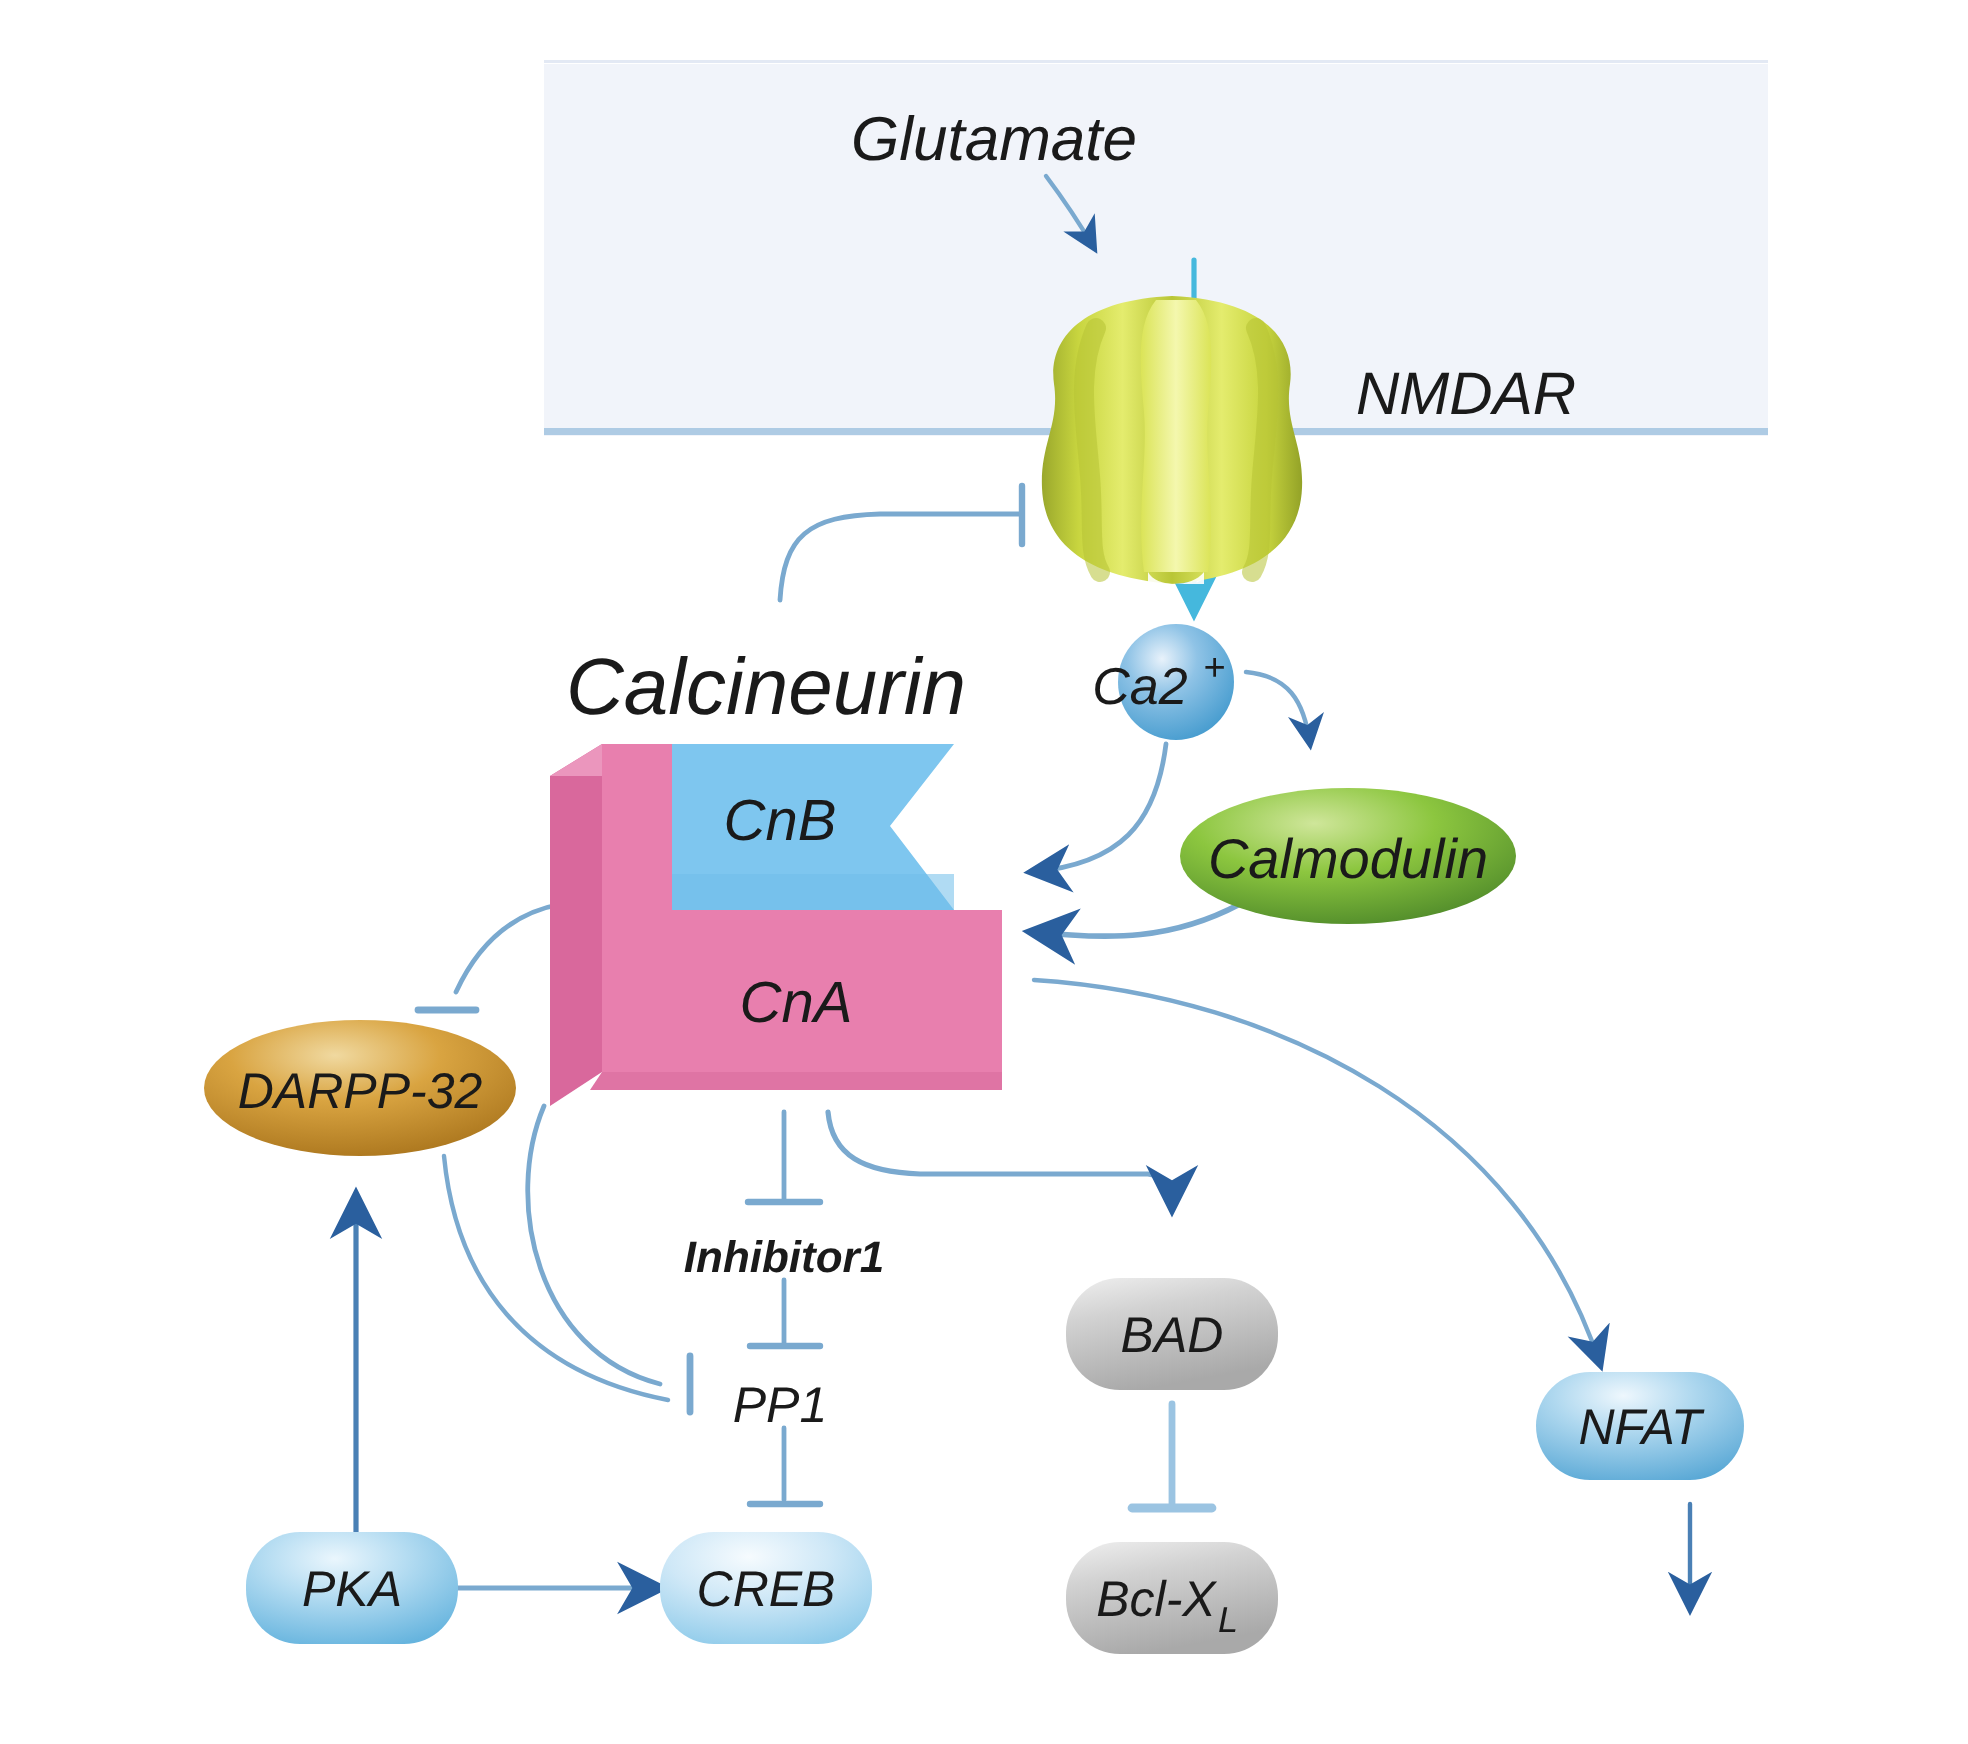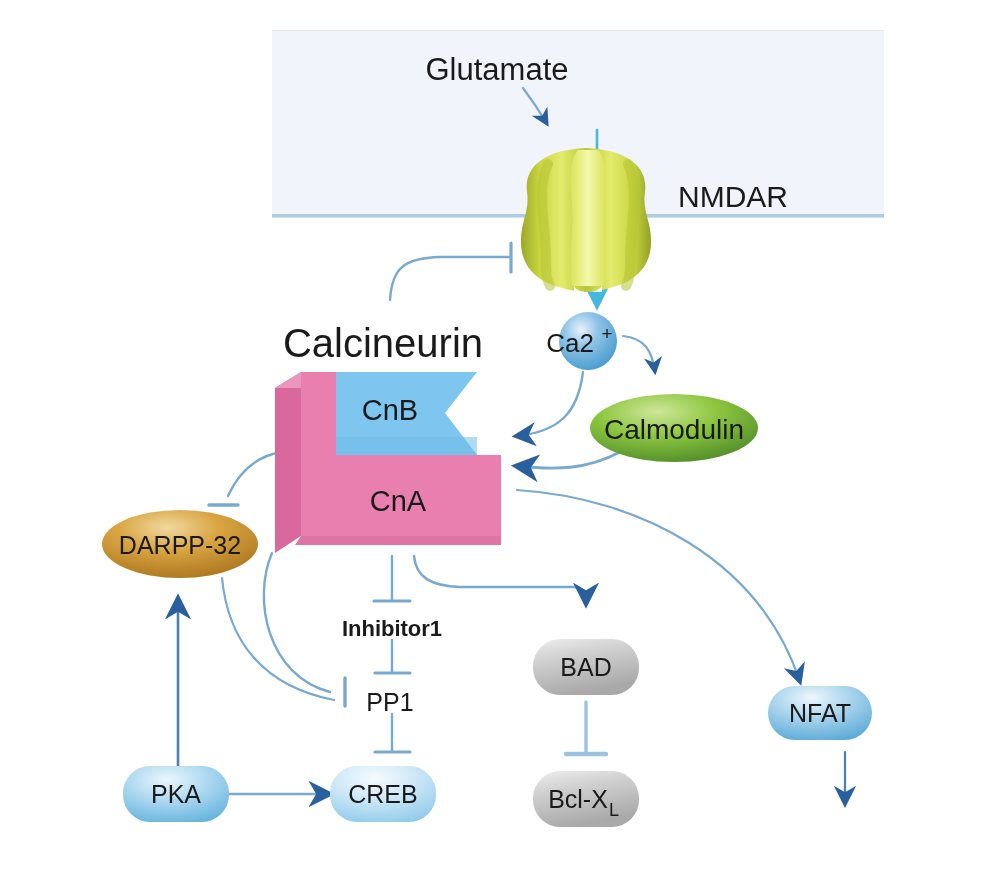--- a/index.html
+++ b/index.html
@@ -10,20 +10,21 @@
   }
   body {
     font-family: "Liberation Sans", sans-serif;
   }
   #stage {
     position: relative;
     width: 984px;
     height: 872px;
     background: #ffffff;
     overflow: hidden;
+    font-style: italic;
   }
   #diagram-svg {
     position: absolute;
     left: 0;
     top: 0;
     width: 984px;
     height: 872px;
   }
   .node-label {
     font-family: "Liberation Sans", sans-serif;

